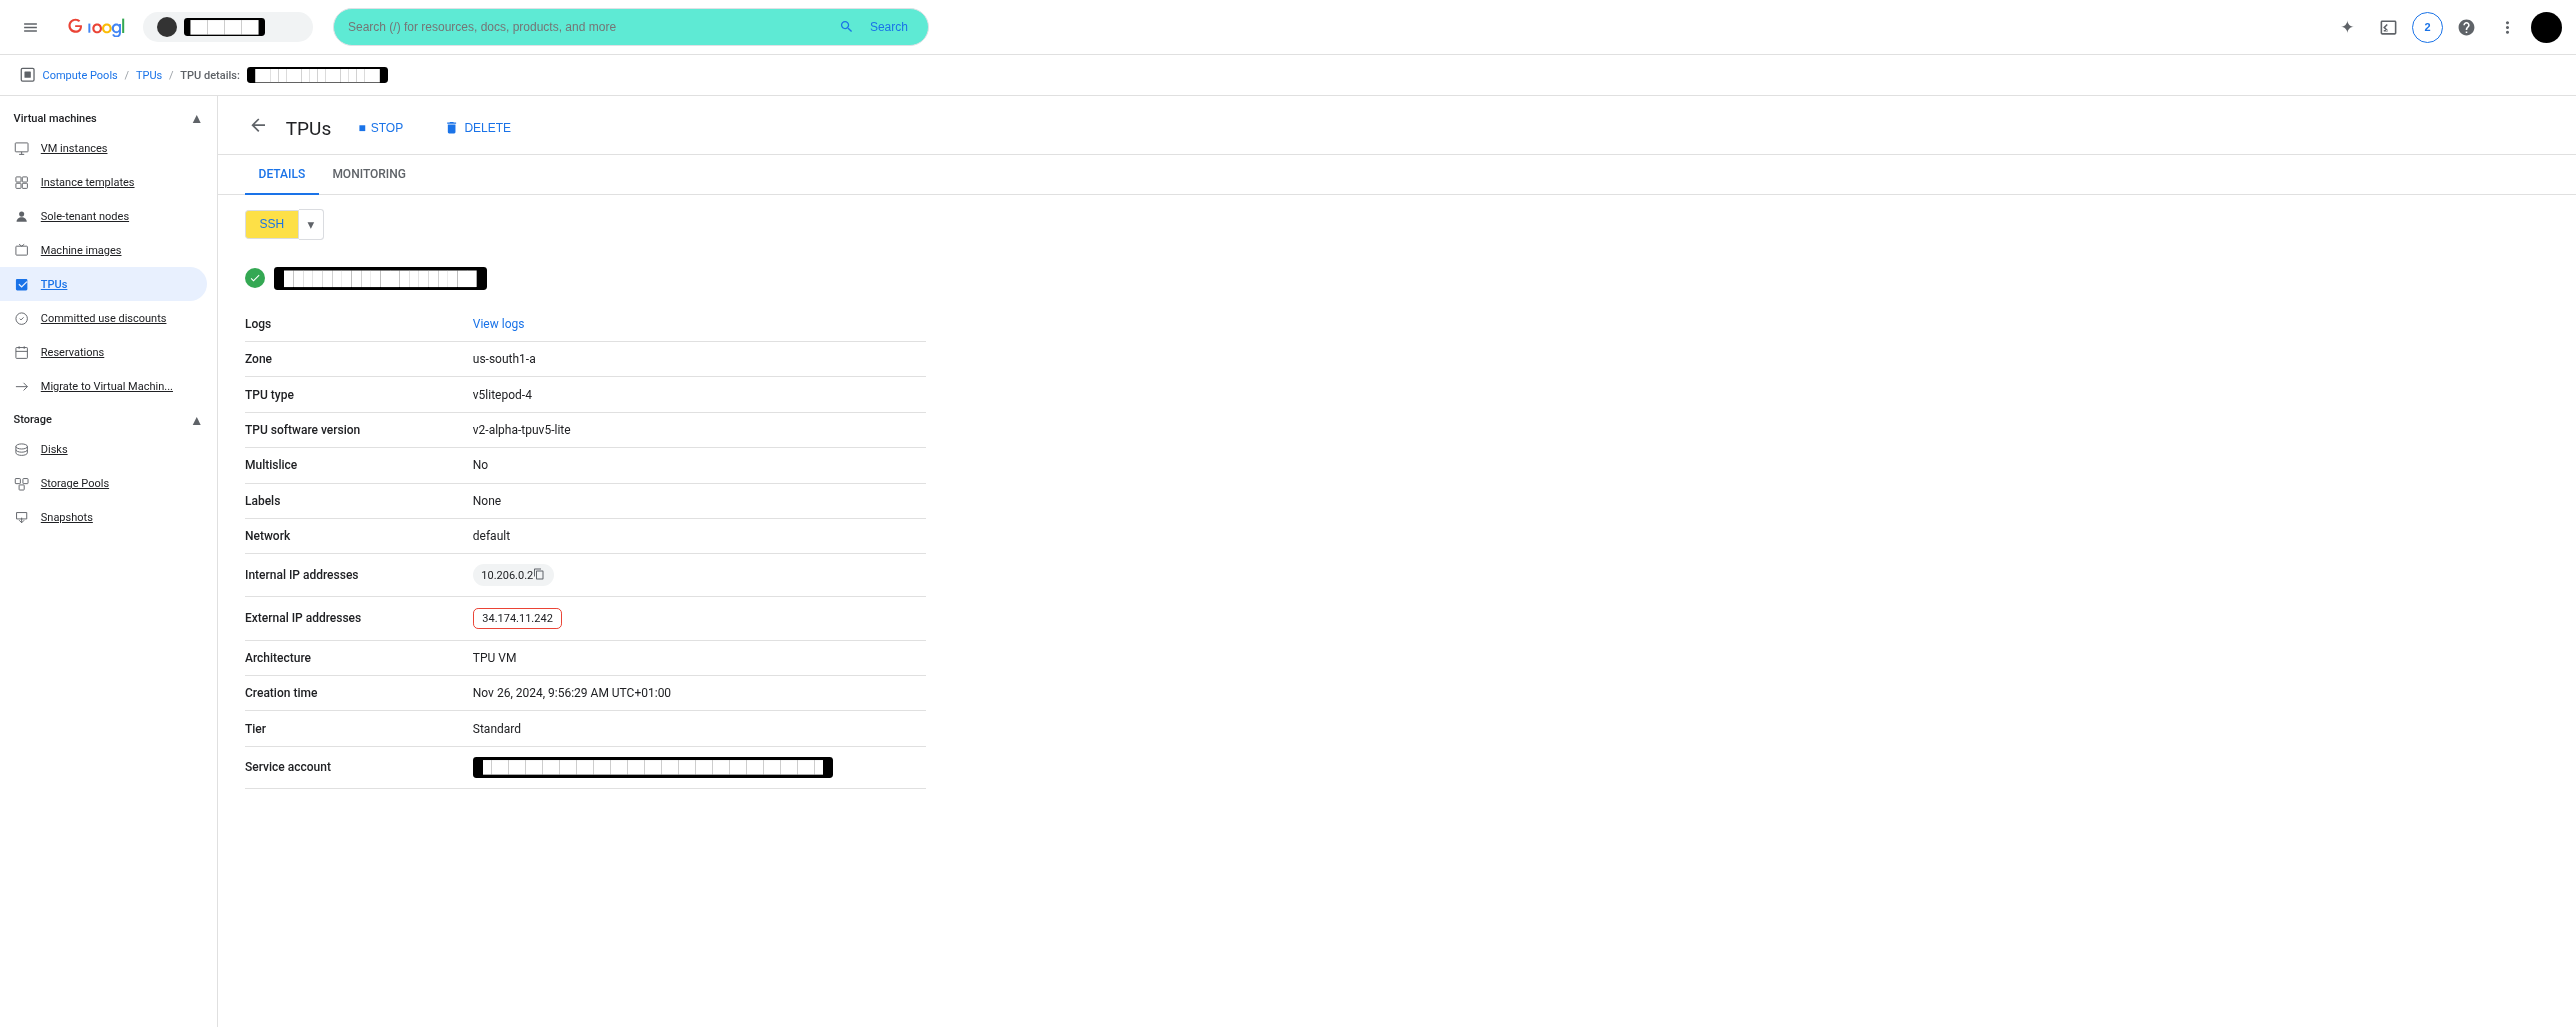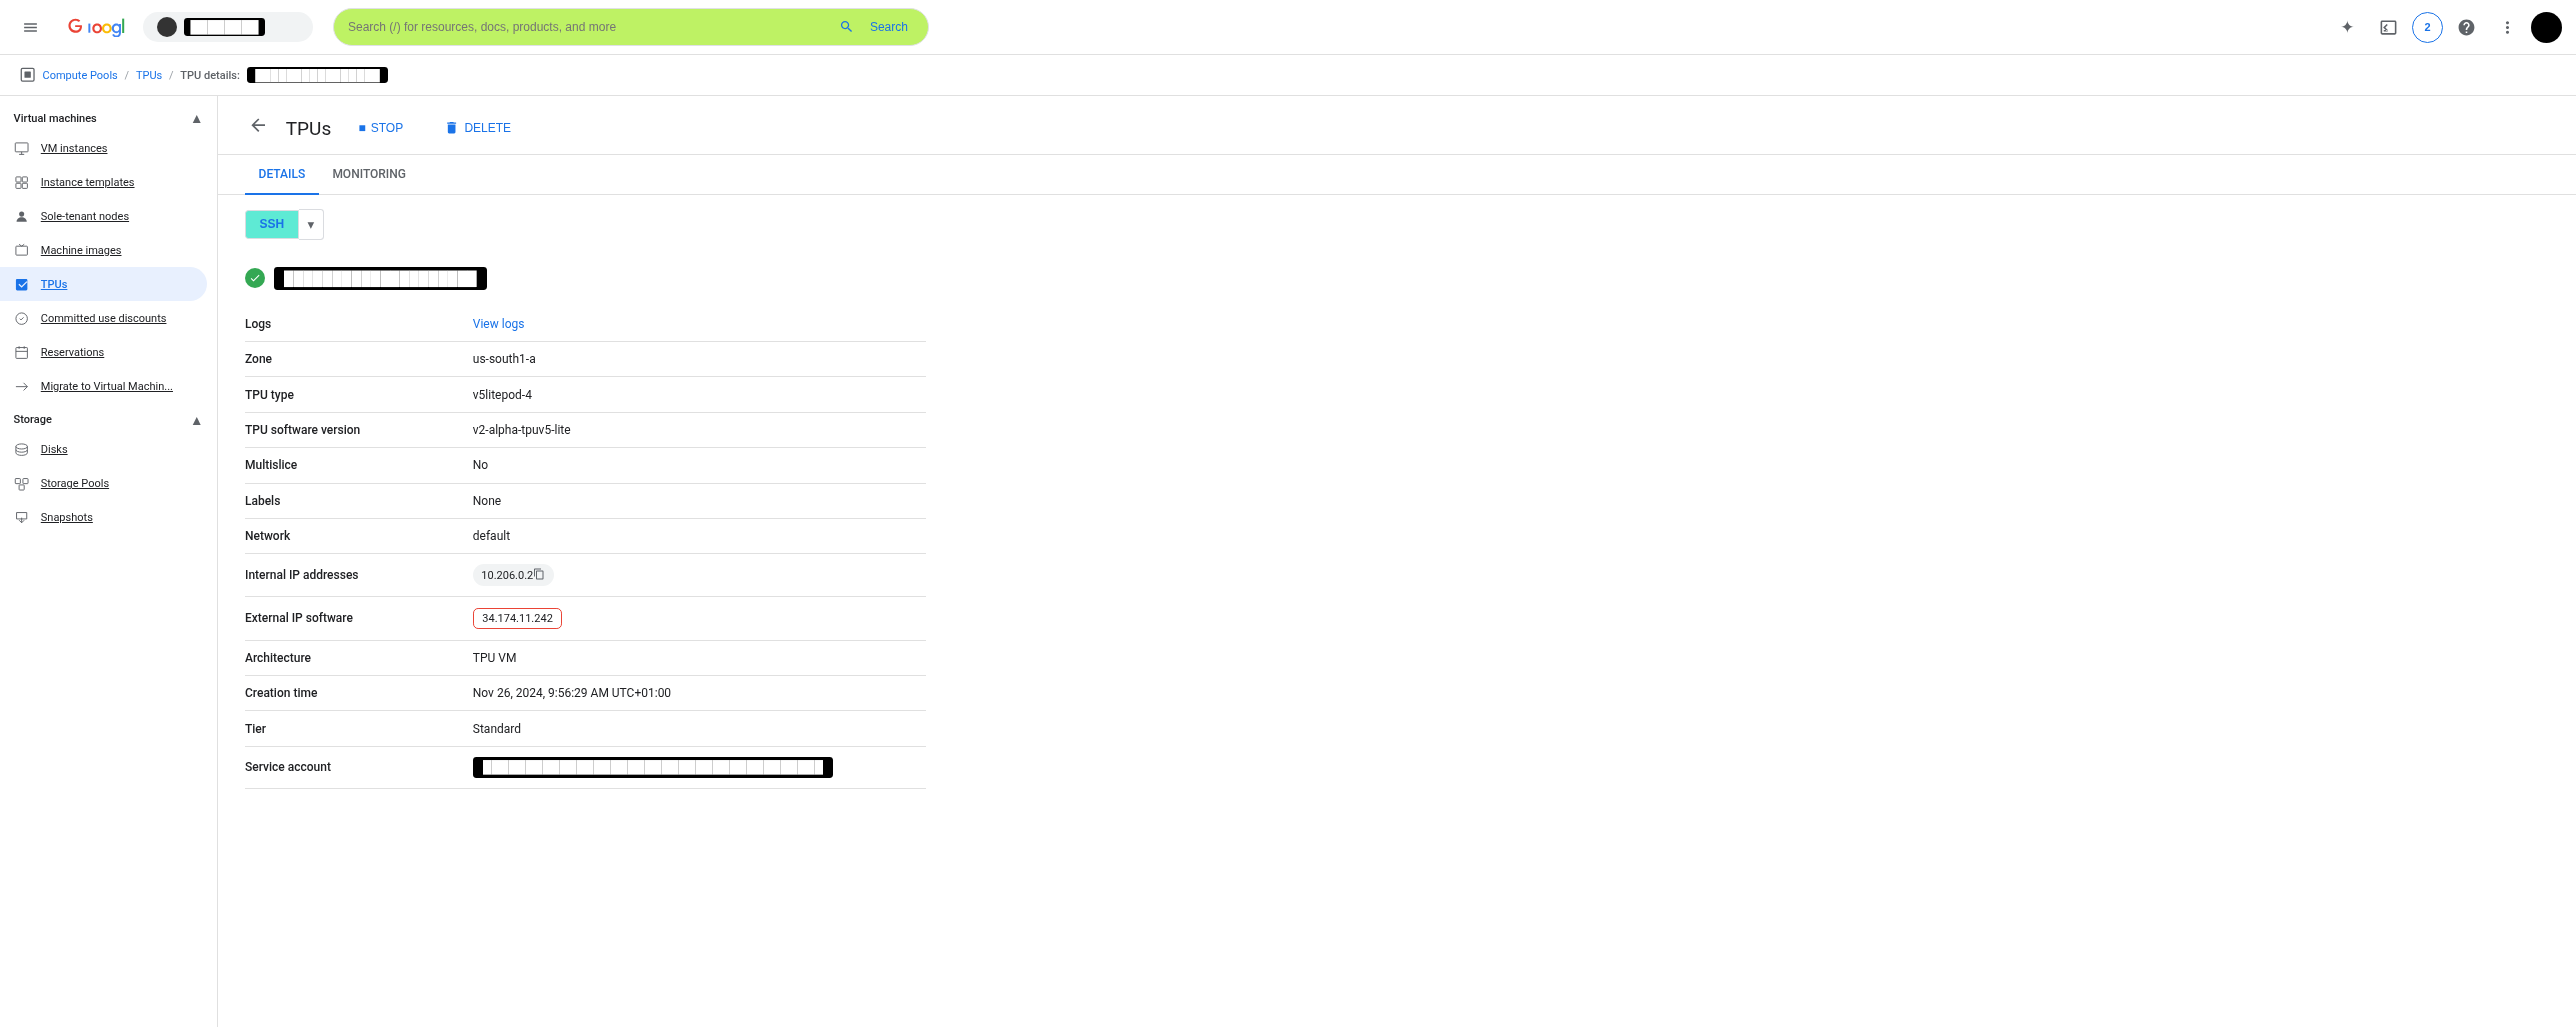--- a/index.html
+++ b/index.html
@@ -15,21 +15,21 @@
     .google-cloud-logo { display: flex; align-items: center; gap: 5.1px; }
     .project-selector {
       display: flex; align-items: center; background: #f1f3f4; border-radius: 20.4px;
       padding: 5.1px 13.6px; cursor: pointer; gap: 6.8px; min-width: 170px;
     }
     .project-dot { width: 20.4px; height: 20.4px; background: #333; border-radius: 50%; }
     .project-name { font-size: 12px; color: #202124; background: #000; color: #fff; padding: 1.7px 6.8px; border-radius: 3.4px; }
 
     .search-bar {
       flex: 1; margin: 0 20.4px; display: flex; align-items: center;
-      border: 0.9px solid #dfe1e5; border-radius: 20.4px; padding: 6.8px 13.6px; background: #bef264;
+      border: 0.9px solid #dfe1e5; border-radius: 20.4px; padding: 6.8px 13.6px; background: #5eead4;
       max-width: 596px;
     }
     .search-bar input {
       border: none; background: transparent; outline: none; flex: 1; font-size: 12px; color: #5f6368;
     }
     .search-btn {
       display: flex; align-items: center; gap: 16px; background: none; border: none; cursor: pointer;
       color: #1a73e8; font-size: 12px; font-weight: 500; padding: 3.4px 6.8px;
     }
 
@@ -92,22 +92,22 @@
     .tabs { display: flex; padding: 0 27px; border-bottom: 0.9px solid #e0e0e0; }
     .tab {
       padding: 12px 13.6px; font-size: 12px; font-weight: 500; cursor: pointer;
       color: #5f6368; border-bottom: 2.6px solid transparent; margin-bottom: -0.9px;
     }
     .tab.active { color: #1a73e8; border-bottom-color: #1a73e8; }
 
     
     .ssh-area { padding: 13.6px 27px; display: flex; align-items: center; gap: 0; }
     .ssh-btn {
-      padding: 6.8px 13.6px; background: #5eead4; border: 0.9px solid #dadce0; border-radius: 3.4px 0 0 3.4px;
-      font-size: 12px; font-weight: 700; color: #1a73e8; cursor: pointer;
+      padding: 6.8px 13.6px; background: #fde047; border: 0.9px solid #dadce0; border-radius: 3.4px 0 0 3.4px;
+      font-size: 12px; font-weight: 400; color: #1a73e8; cursor: pointer;
     }
     .ssh-dropdown {
       padding: 6.8px 8.5px; background: #fff; border: 0.9px solid #dadce0; border-left: none;
       border-radius: 0 3.4px 3.4px 0; cursor: pointer; color: #5f6368;
     }
 
     
     .details-section { padding: 13.6px 27px; }
     .instance-header { display: flex; align-items: center; gap: 8.5px; margin-bottom: 17px; }
     .status-icon { width: 20.4px; height: 20.4px; background: #34a853; border-radius: 50%; display: flex; align-items: center; justify-content: center; color: #fff; font-size: 12px; }
@@ -415,21 +415,21 @@
               <span>10.206.0.2</span>
               <span class="ip-copy-icon">
                 <svg width="12" height="12" viewBox="0 0 24 24" fill="#5f6368">
                       <path d="M16 1H4c-1.1 0-2 .9-2 2v14h2V3h12V1zm3 4H8c-1.1 0-2 .9-2 2v14c0 1.1.9 2 2 2h11c1.1 0 2-.9 2-2V7c0-1.1-.9-2-2-2zm0 16H8V7h11v14z"></path>
                     </svg>
               </span>
             </span>
           </td>
         </tr>
         <tr style="background: #fff;">
-          <td style="font-weight:500;">External IP software</td>
+          <td style="font-weight:500;">External IP addresses</td>
           <td>
             <span class="external-ip-highlight">
               <span>34.174.11.242</span>
             </span>
           </td>
         </tr>
         <tr>
           <td>Architecture</td>
           <td>TPU VM</td>
         </tr>

